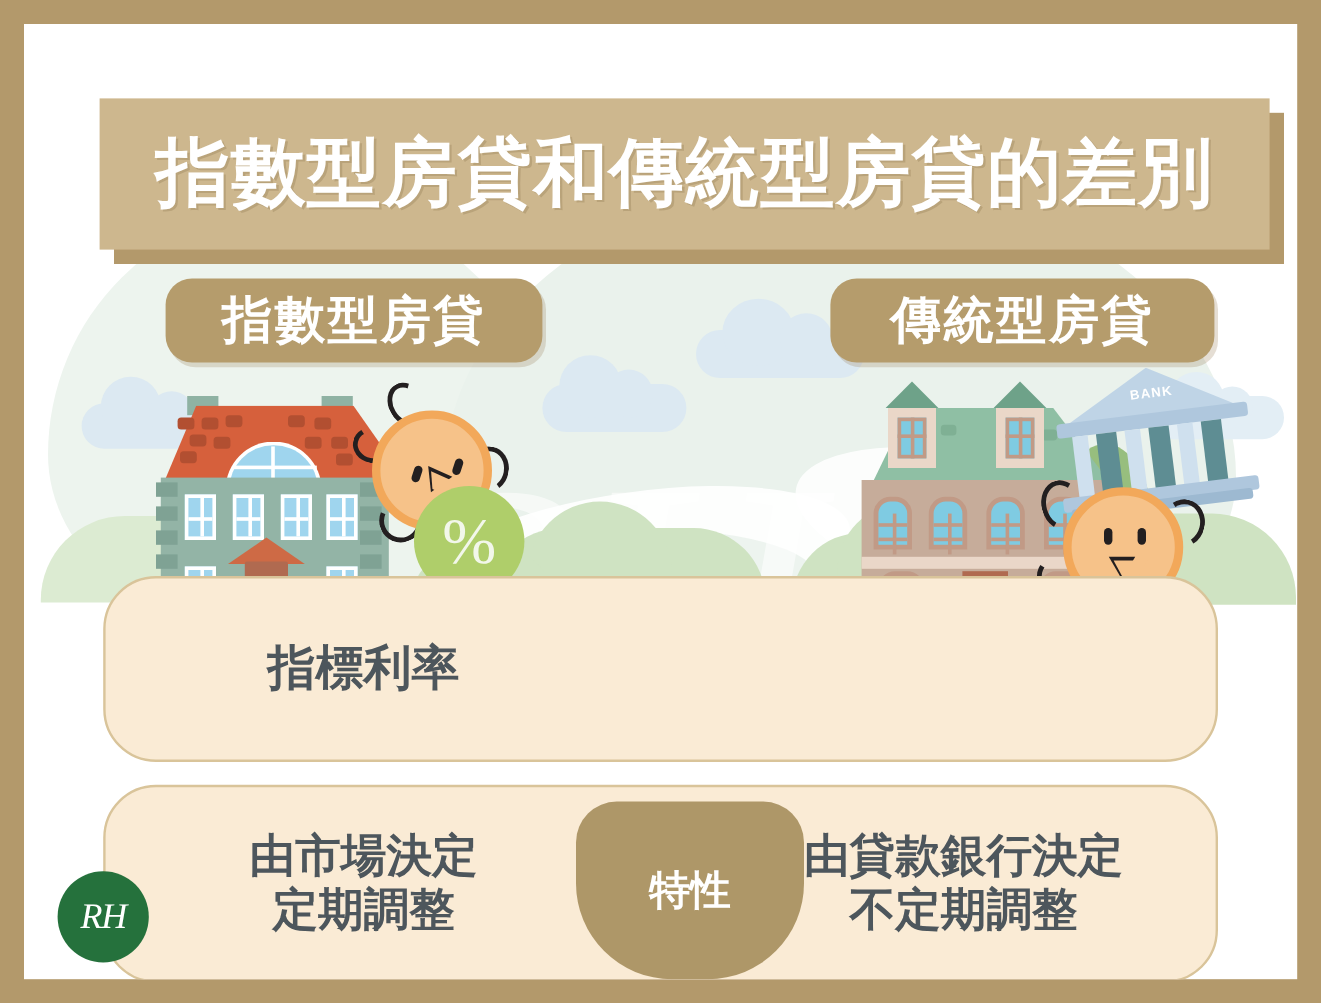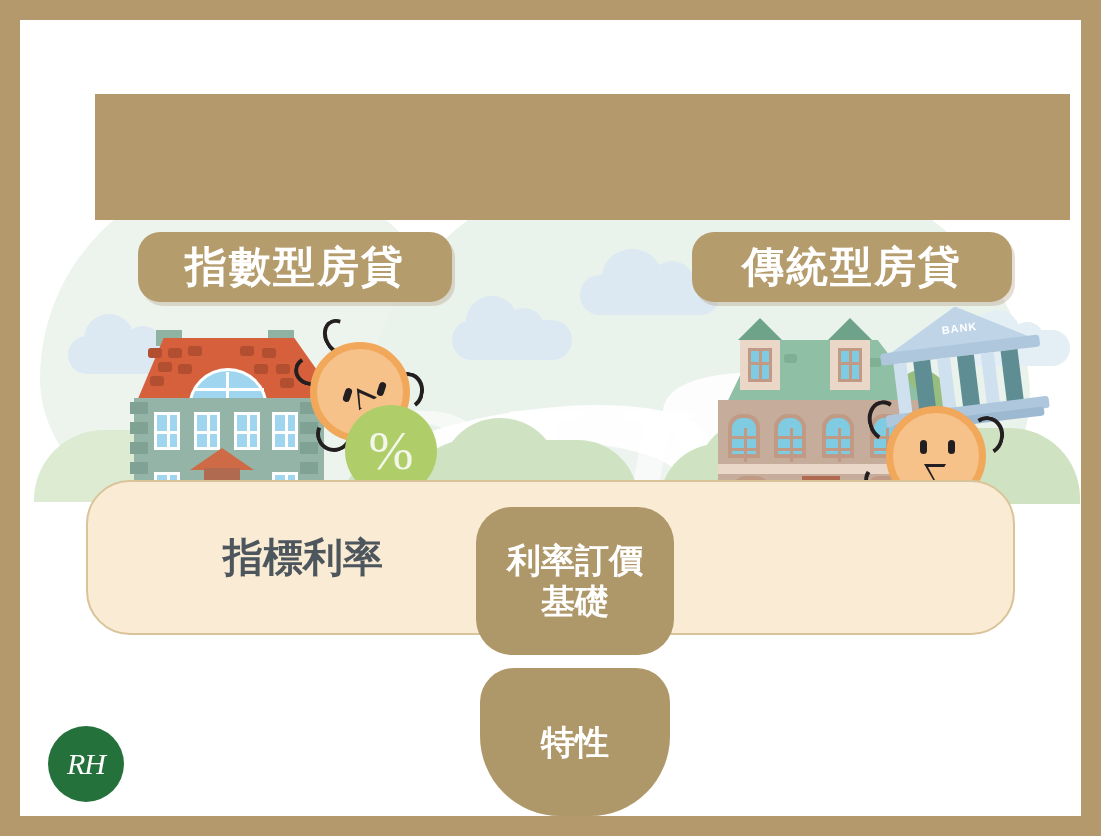--- a/index.html
+++ b/index.html
@@ -190,20 +190,23 @@
       <div class="bush" style="left:388px;top:420px;width:230px;height:62px;border-radius:60px 60px 0 0;"></div>
       <div class="bush" style="left:420px;top:398px;width:120px;height:86px;border-radius:60px 60px 0 0;"></div>
       <div class="bush" style="left:322px;top:436px;width:120px;height:48px;border-radius:50px 50px 0 0;"></div>
       <div class="bush" style="left:640px;top:424px;width:200px;height:58px;border-radius:60px 60px 0 0;"></div>
       <div class="bush" style="left:678px;top:400px;width:110px;height:82px;border-radius:58px 58px 0 0;"></div>
       <div class="bush" style="left:14px;top:410px;width:190px;height:72px;border-radius:70px 70px 0 0;background:#DCEBD2;"></div>
       <div class="bush" style="left:880px;top:408px;width:180px;height:76px;border-radius:70px 70px 0 0;background:#CFE3C2;"></div>
     </div>
 
     <div class="title-shadow"></div>
+    <div class="title-banner">
+      <div class="title-text">指數型房貸和傳統型房貸的差別</div>
+    </div>
 
     <div class="pill pill-right">
       <span>傳統型房貸</span>
     </div>
     <div class="pill pill-left">
       <span>指數型房貸</span>
     </div>
 
     <div class="art" id="house-left">
 
@@ -369,27 +372,35 @@
       <div class="limb" style="left:50px;top:74px;width:34px;height:26px;border-color:transparent transparent #231F20 #231F20;transform:rotate(8deg);"></div>
       <div class="coin" style="left:0;top:0;width:100px;height:100px;"></div>
       <div class="eye" style="left:34px;top:34px;"></div>
       <div class="eye" style="left:62px;top:34px;"></div>
       <div class="mouth" style="left:38px;top:58px;"></div>
     </div>
 
     <div class="row row1">
       <div class="cell cell-left">指標利率</div>
     </div>
-    <div class="badge badge1">
-      <div>
-        <div>利率訂價</div>
-        <div>基礎</div>
+
+    <div class="row row2">
+      <div class="cell cell-left">
+        <div>
+          <div>由市場決定</div>
+          <div>定期調整</div>
+        </div>
       </div>
-    </div>
-
+      <div class="cell cell-right">
+        <div>
+          <div>由貸款銀行決定</div>
+          <div>不定期調整</div>
+        </div>
+      </div>
+    </div>
     <div class="badge badge2">
       <div>特性</div>
     </div>
 
     <div class="logo">
       <span>RH</span>
     </div>
 
   </div>
 </div>

